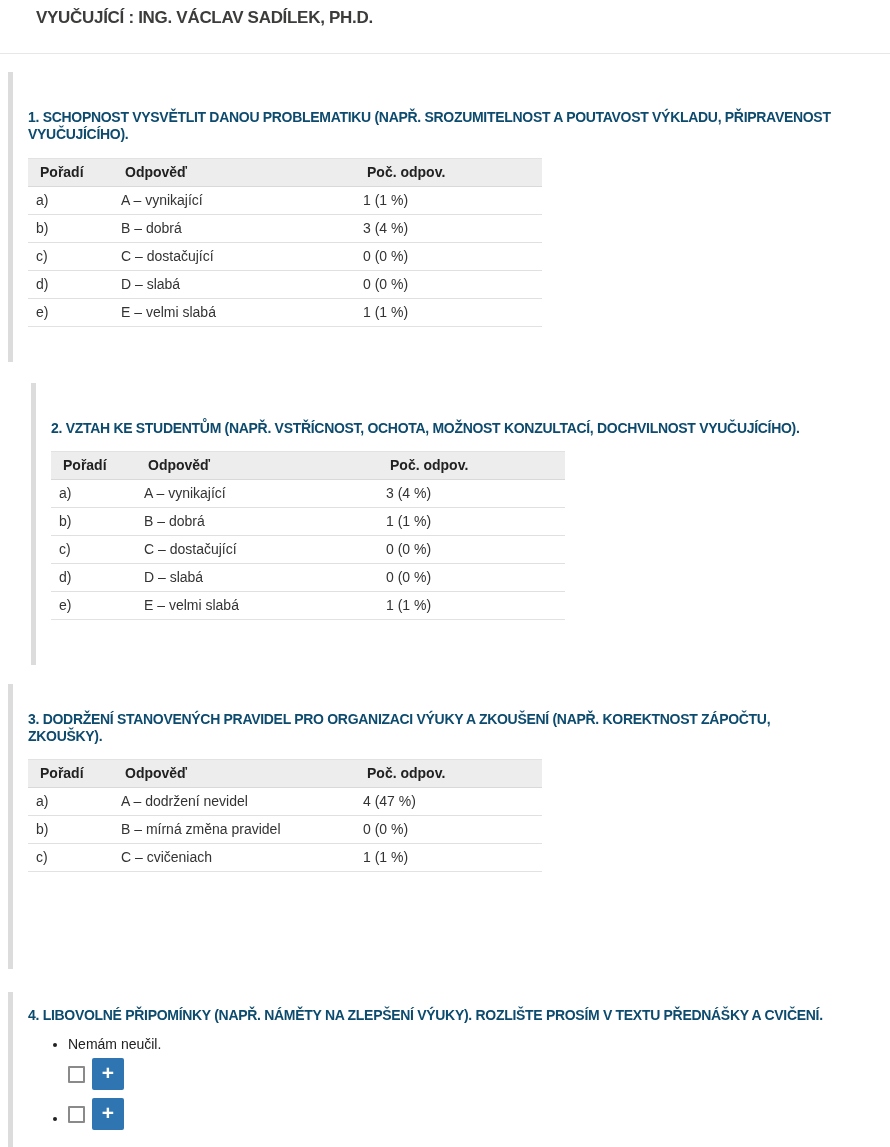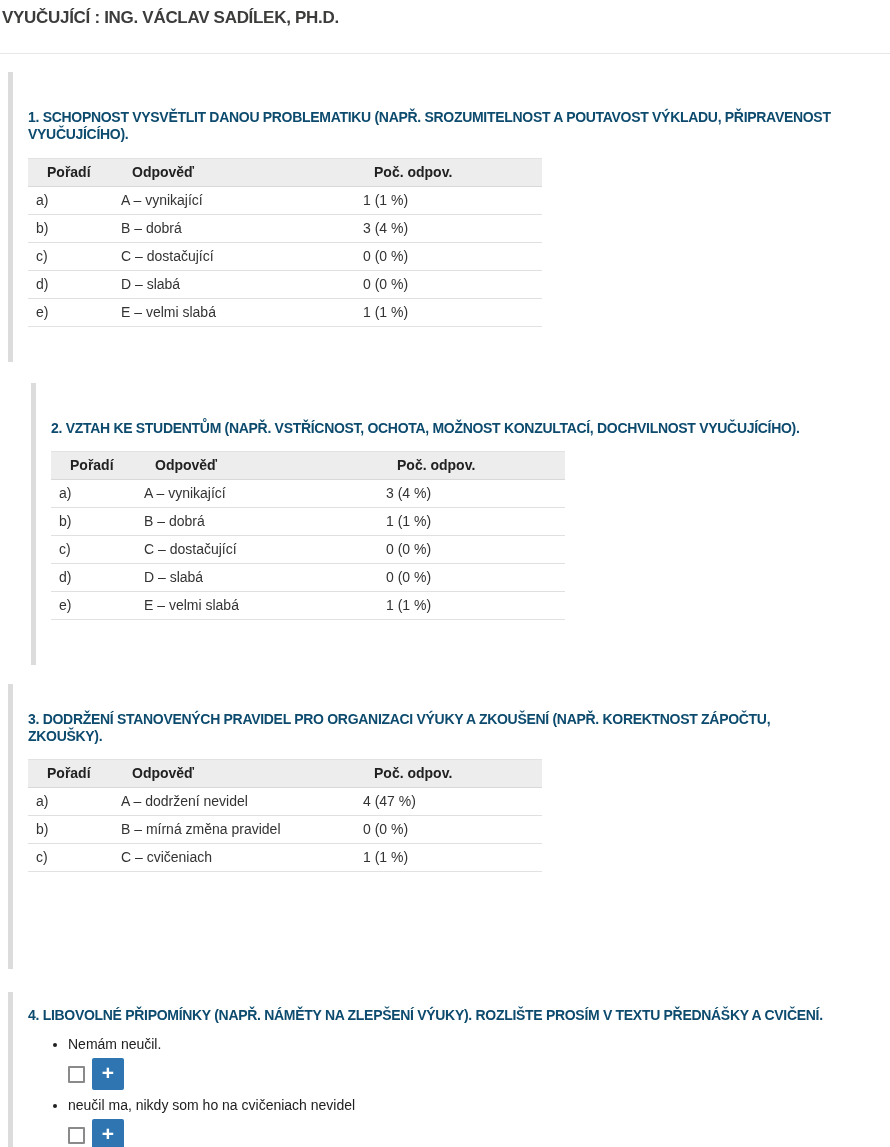--- a/index.html
+++ b/index.html
@@ -14,20 +14,21 @@
     height: 54px;
     border-bottom: 1px solid #e7e7e7;
     padding: 8px 0 0 2px;
   }
   .page-title {
     font-size: 17px;
     font-weight: 700;
     letter-spacing: -0.3px;
     color: #3c3c3b;
     text-transform: uppercase;
+    margin-left: 34px;
   }
   .question-section {
     border-left: 5px solid #dcdcdc;
     margin: 0 48px 0 8px;
     padding-left: 15px;
   }
   .section-1 { margin-top: 18px; height: 290px; padding-top: 37px; }
   .section-2 { margin-top: 21px; height: 282px; padding-top: 37px; margin-left: 31px; }
   .section-3 { margin-top: 19px; height: 285px; padding-top: 27px; }
   .section-4 { margin-top: 23px; min-height: 155px; padding-top: 15px; }
@@ -48,21 +49,21 @@
     border-bottom: 1px solid #e2e2e2;
     font-size: 14px;
   }
   .section-2 table.results-table { margin-top: 14px; }
   .section-3 table.results-table { margin-top: 14px; }
   table.results-table th {
     background: #ededed;
     font-weight: 700;
     color: #212121;
     text-align: left;
-    padding: 5px 19px;
+    padding: 5px 12px;
     line-height: 17px;
     border-bottom: 1px solid #d9d9d9;
   }
   table.results-table td {
     padding: 5px 8px;
     line-height: 17px;
     color: #333333;
     border-bottom: 1px solid #e0e0e0;
   }
   table.results-table tr:last-child td { border-bottom: none; }
@@ -236,21 +237,20 @@
     <li>
       <span class="comment-text">Nemám neučil.</span>
       <div class="comment-controls">
         <input type="checkbox" class="comment-checkbox" style="">
         <button class="add-comment-button">
             <span>+</span>
           </button>
       </div>
     </li>
     <li>
-      <span class="comment-text">neučil ma, nikdy som ho na cvičeniach nevidel</span>
       <div class="comment-controls">
         <input type="checkbox" class="comment-checkbox" style="">
         <button class="add-comment-button">
             <span>+</span>
           </button>
       </div>
     </li>
   </ul>
 </section>
 

